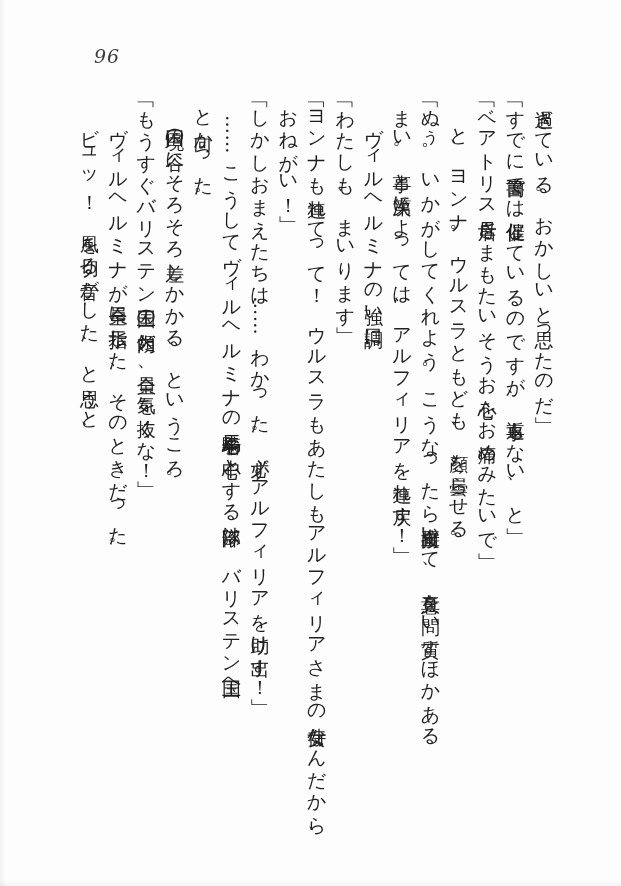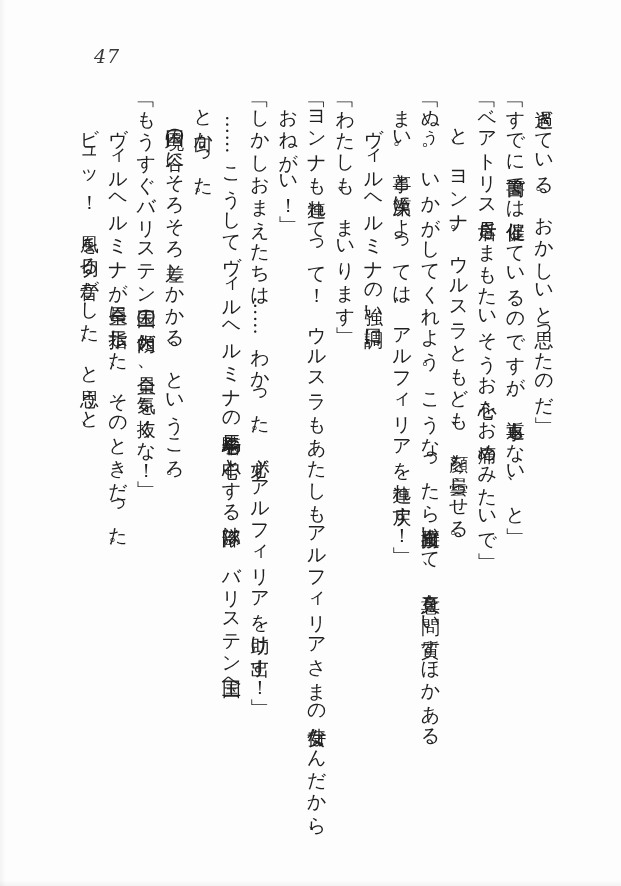--- a/index.html
+++ b/index.html
@@ -49,21 +49,21 @@
   }
   .text-block p.line.indent {
     text-indent: 1em;
   }
 </style>
 </head>
 <body style="background: rgb(253, 253, 253);">
 
 <div class="page-surface"></div>
 
-<div class="page-number" style="color: rgb(58, 58, 58);">47</div>
+<div class="page-number" style="color: rgb(58, 58, 58);">96</div>
 
 <div class="text-block" style="color: rgb(31, 31, 31);">
     <p class="line">過ぎている。おかしいと思ったのだ」</p>
     <p class="line">「すでに書簡では催促しているのですが、返事もない、と」</p>
     <p class="line">「ベアトリス母后さまもたいそうお心をお痛めみたいで」</p>
     <p class="line indent">と、ヨンナ。ウルスラともども、顔を曇らせる。</p>
     <p class="line">「ぬぅ。いかがしてくれよう。こうなったら直接出向いて、真意を問い質すほかある</p>
     <p class="line">まい。事と次第によっては、アルフィリアを連れ戻す！」</p>
     <p class="line indent">ヴィルヘルミナの強い口調に、</p>
     <p class="line">「わたしも、まいります」</p>

